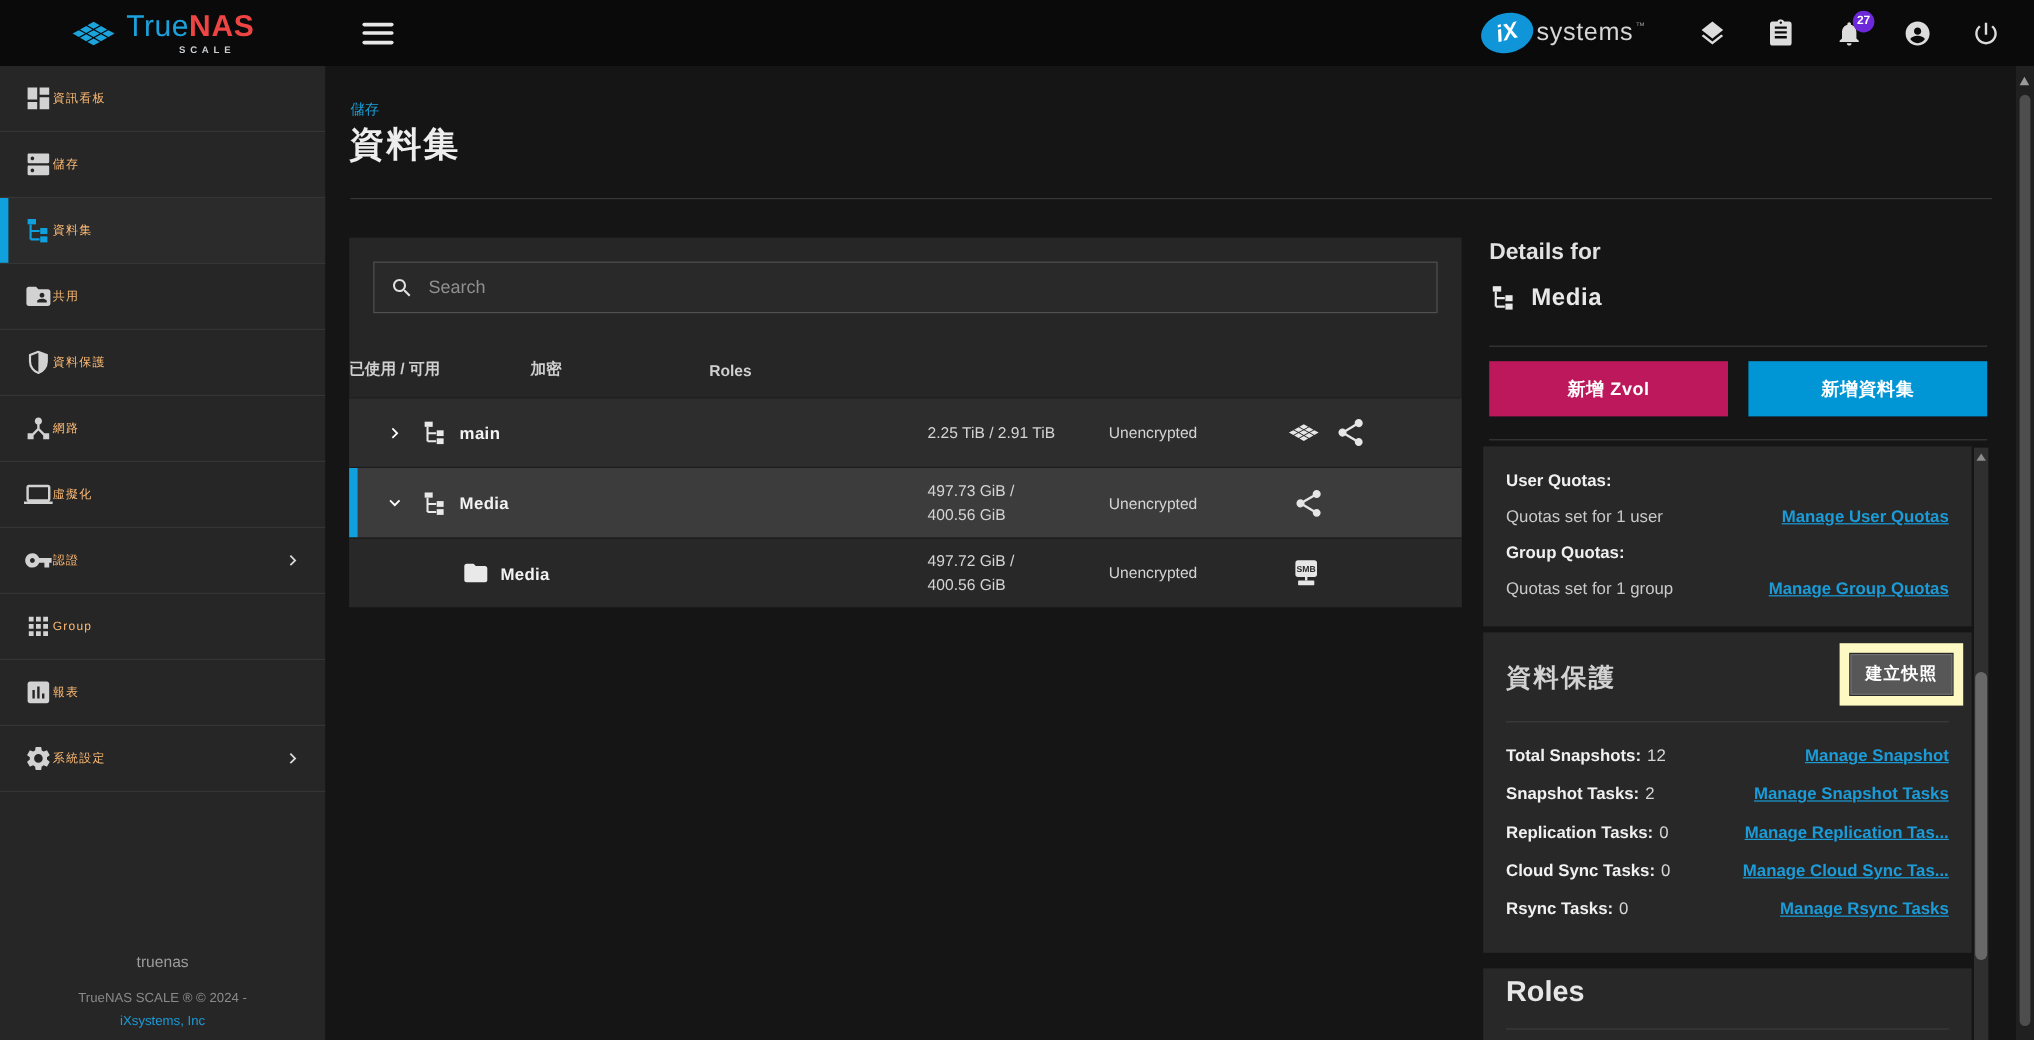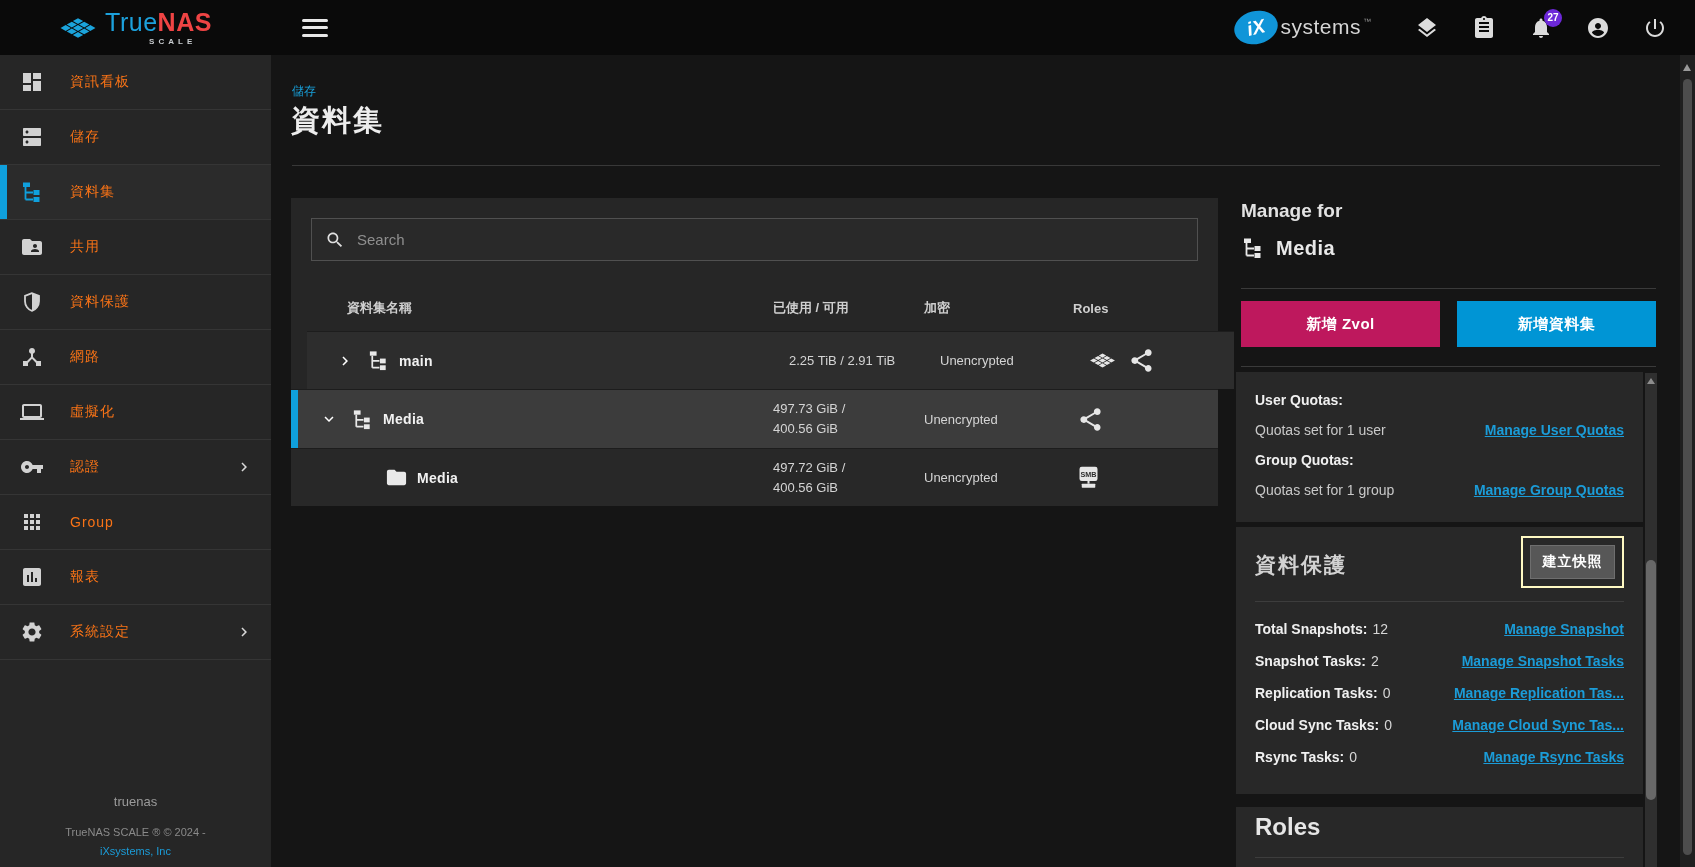--- a/index.html
+++ b/index.html
@@ -29,21 +29,21 @@
   .t-icon svg { width:24px; height:24px; display:block; }
   .badge { position:absolute; top:-7px; right:-9px; min-width:18px; height:18px; border-radius:9px;
     background:#6d28d9; color:#fff; font-size:10px; font-weight:700; display:flex; align-items:center; justify-content:center; padding:0 3px; }
 
   
   .sidebar { position:absolute; left:0; top:55px; width:271px; height:812px; background:#262626; z-index:20; }
   .nav-item { position:relative; height:55px; display:flex; align-items:center; padding-left:20px; padding-right:18px;
     border-bottom:1px solid #353535; cursor:pointer; }
   .nav-item .n-icon { width:24px; height:24px; color:#d2d2d2; flex:0 0 24px; }
   .nav-item .n-icon svg { width:24px; height:24px; display:block; }
-  .nav-item .n-label { margin-left:26px; font-size:14px; color:#f97316; letter-spacing:1px; }
+  .nav-item .n-label { font-size:10px; color:#fdba74; letter-spacing:1px; }
   .nav-item .n-chev { margin-left:auto; width:18px; height:18px; color:#d8d8d8; }
   .nav-item .n-chev svg { width:18px; height:18px; display:block; }
   .nav-item.active::before { content:""; position:absolute; left:0; top:0; bottom:0; width:7px; background:#0fa0dd; }
   .nav-item.active { background:#2b2b2b; }
   .nav-item.active .n-icon { color:#0fa0dd; }
   .side-footer { position:absolute; bottom:10px; left:0; width:100%; text-align:center; }
   .sf-host { font-size:13px; color:#9b9b9b; margin-bottom:17px; }
   .sf-copy { font-size:11px; color:#8a8a8a; margin-bottom:7px; }
   .sf-company { font-size:11px; color:#1b9cd8; cursor:pointer; }
 
@@ -60,21 +60,21 @@
   .search-wrap .s-icon { width:20px; height:20px; color:#e0e0e0; margin-left:13px; flex:0 0 20px; }
   .search-wrap .s-icon svg { width:20px; height:20px; display:block; }
   .search-input { flex:1; background:transparent; border:none; outline:none; color:#d8d8d8;
     font-size:15px; margin-left:12px; font-family:inherit; }
   .search-input::placeholder { color:#8f8f8f; }
   .thead { position:absolute; left:0; top:87px; width:927px; height:46px; display:flex; align-items:center;
     font-size:13px; color:#cfcfcf; font-weight:600; }
   .col-name { flex:0 0 482px; } .col-usage { flex:0 0 151px; } .col-enc { flex:0 0 149px; } .col-roles { flex:1; }
   .thead .col-name { padding-left:56px; }
   .trow { position:absolute; left:0; width:927px; height:58px; display:flex; align-items:center; border-top:1px solid #1d1d1d; }
-  .trow-1 { top:133px; background:#2d2d2d;margin-left:16px; }
+  .trow-1 { top:133px; background:#2d2d2d; }
   .trow-2 { top:191px; height:59px; background:#3c3c3c; }
   .trow-3 { top:250px; background:#282828; }
   .trow-2::before { content:""; position:absolute; left:0; top:0; bottom:0; width:7px; background:#0fa0dd; }
   .name-cell { display:flex; align-items:center; padding-left:29px; }
   .name-cell.child { padding-left:94px; }
   .row-chevron { width:18px; height:18px; color:#ffffff; margin-right:13px; cursor:pointer; }
   .row-chevron svg { width:18px; height:18px; display:block; }
   .ds-tree-icon, .folder-icon { width:23px; height:23px; color:#e9e9e9; margin-right:9px; }
   .ds-tree-icon svg, .folder-icon svg { width:23px; height:23px; display:block; }
   .row-name { font-size:14px; font-weight:700; color:#f2f2f2; letter-spacing:0.3px; }
@@ -110,22 +110,22 @@
   .p-title { position:absolute; left:19px; top:24px; font-size:21px; font-weight:700; color:#d2d2d2; letter-spacing:2px; }
   .p-div { position:absolute; left:19px; right:19px; top:74px; height:1px; background:#3d3d3d; }
   .p-rows { position:absolute; left:19px; right:19px; top:86px; }
   .p-row { height:32px; display:flex; justify-content:space-between; align-items:center; font-size:14px; }
   .p-label { color:#f0f0f0; font-weight:700; }
   .p-value { color:#d6d6d6; font-weight:400; margin-left:5px; }
   .p-link { color:#1b9cd8; font-weight:700; text-decoration:underline; cursor:pointer; }
   .card-roles { top:607px; height:60px; padding:6px 19px 0 19px; }
   .roles-title { font-size:24px; font-weight:700; color:#e6e6e6; }
   .roles-div { position:absolute; left:19px; right:19px; top:50px; height:1px; background:#3d3d3d; }
-  .annotation-box { position:absolute; left:285px; top:336px; width:103px; height:52px;
-    border:2px solid #fef9c3; display:flex; align-items:center; justify-content:center; z-index:10;font-family:Liberation Serif, serif; }
+  .annotation-box { position:absolute; left:297px; top:336px; width:103px; height:52px;
+    border:8px solid #fef9c3; display:flex; align-items:center; justify-content:center; z-index:10;font-family:Liberation Serif, serif; }
   .snap-btn { width:85px; height:34px; background:#575757; border:1px solid #6e6e6e; color:#fff;
     font-size:14px; font-weight:700; font-family:inherit; cursor:pointer; letter-spacing:1px; }
 
   
   .inner-scrollbar { position:absolute; left:1374px; top:318px; width:12px; height:494px; background:#2f2f2f; }
   .inner-scrollbar .sb-arrow { position:absolute; top:5px; left:2px; width:0; height:0;
     border-left:4px solid transparent; border-right:4px solid transparent; border-bottom:6px solid #8d8d8d; }
   .inner-scrollbar .sb-thumb { position:absolute; left:1px; top:187px; width:10px; height:240px; background:#686868; border-radius:5px; }
   .outer-scrollbar { position:absolute; left:1680px; top:55px; width:15px; height:812px; background:#202020; z-index:40; }
   .outer-scrollbar .sb-arrow { position:absolute; top:9px; left:3px; width:0; height:0;
@@ -395,21 +395,20 @@
     <section class="table-card">
       <div class="search-wrap">
         <span class="s-icon">
             <svg viewBox="0 0 24 24">
               <use href="#i-search"></use>
             </svg>
           </span>
         <input class="search-input" type="text" placeholder="Search" style="">
       </div>
       <div class="thead">
-        <div class="col-name">資料集名稱</div>
         <div class="col-usage">已使用 / 可用</div>
         <div class="col-enc">加密</div>
         <div class="col-roles">Roles</div>
       </div>
 
       <div class="trow trow-1">
         <div class="col-name name-cell">
           <span class="row-chevron">
               <svg viewBox="0 0 24 24">
                 <use href="#i-chev-right"></use>
@@ -487,21 +486,21 @@
           <span class="r-icon">
               <svg viewBox="0 0 24 24">
                 <use href="#i-smb"></use>
               </svg>
             </span>
         </div>
       </div>
     </section>
 
     <section class="details">
-      <h2 class="d-heading">Manage for</h2>
+      <h2 class="d-heading">Details for</h2>
       <div class="d-dsrow">
         <span class="d-ico">
             <svg viewBox="0 0 24 24">
               <use href="#i-tree"></use>
             </svg>
           </span>
         <span class="d-dsname">Media</span>
       </div>
       <div class="d-div1"></div>
       <div class="d-buttons">

